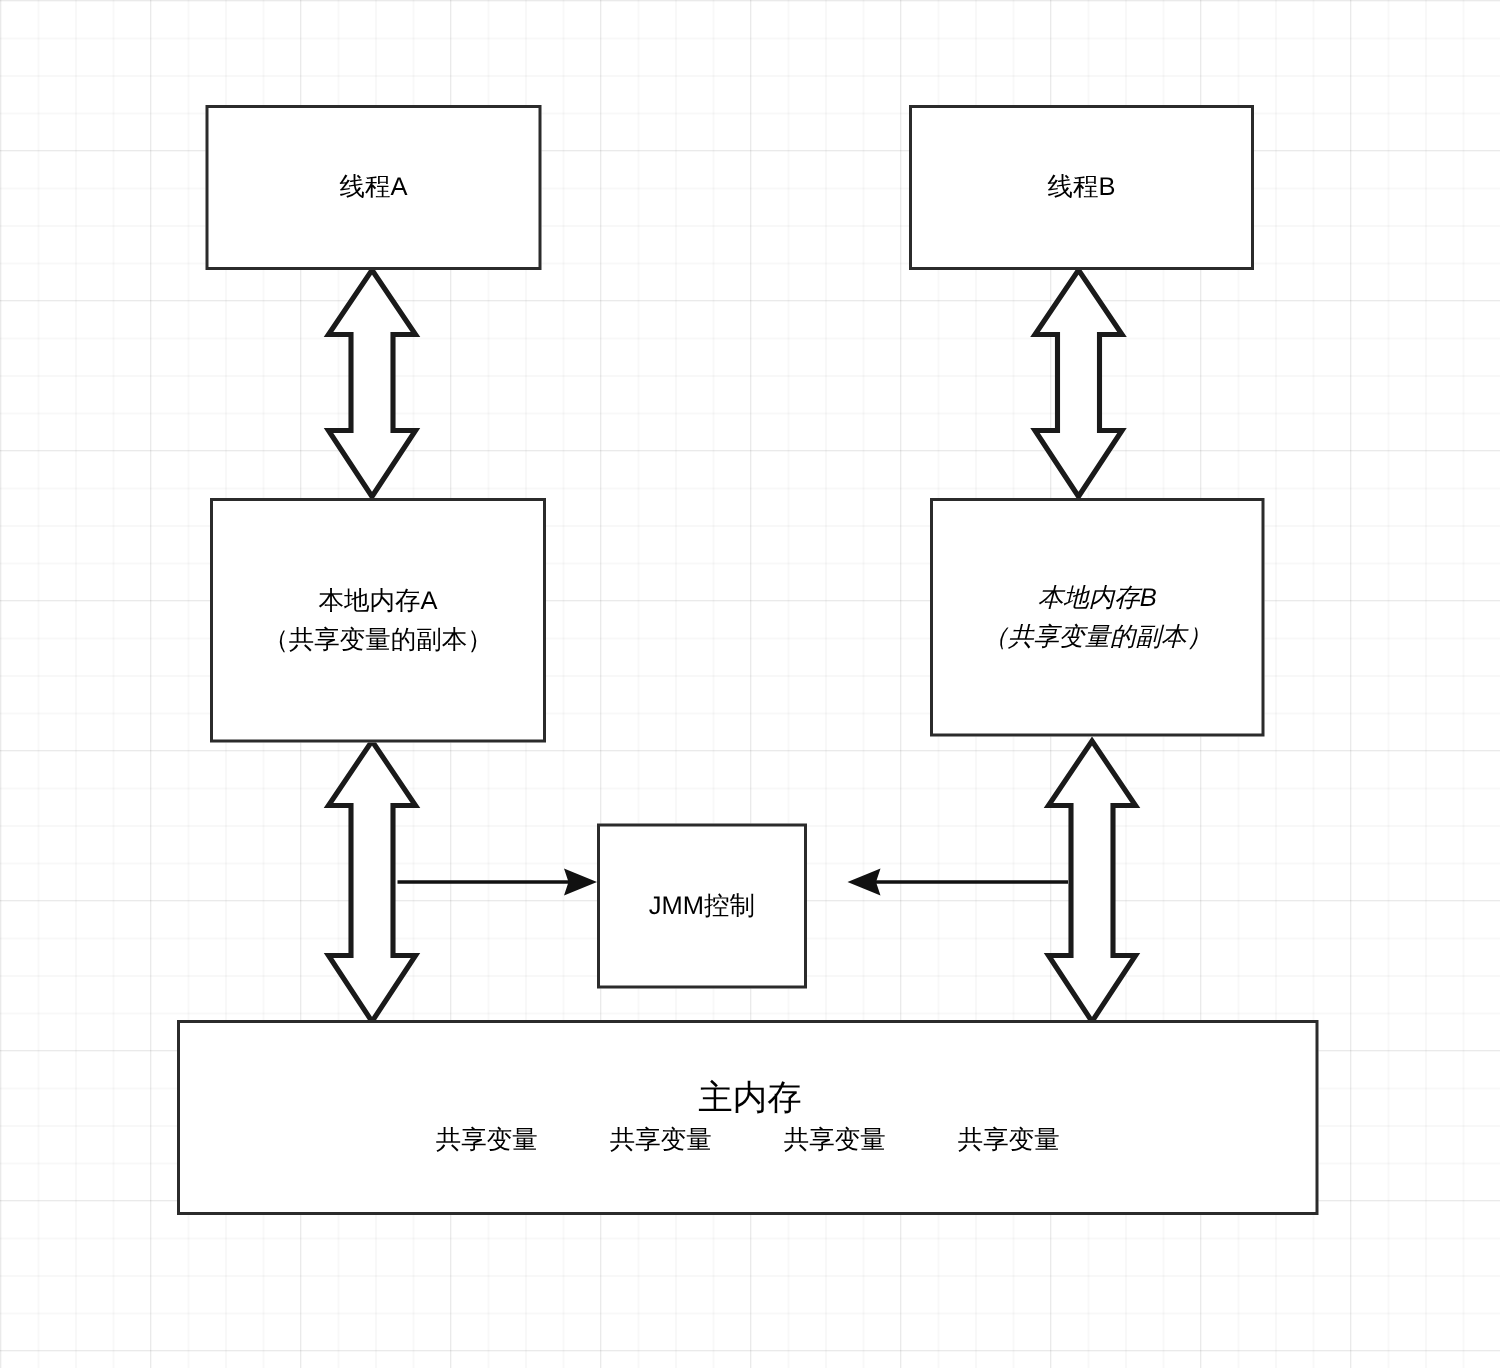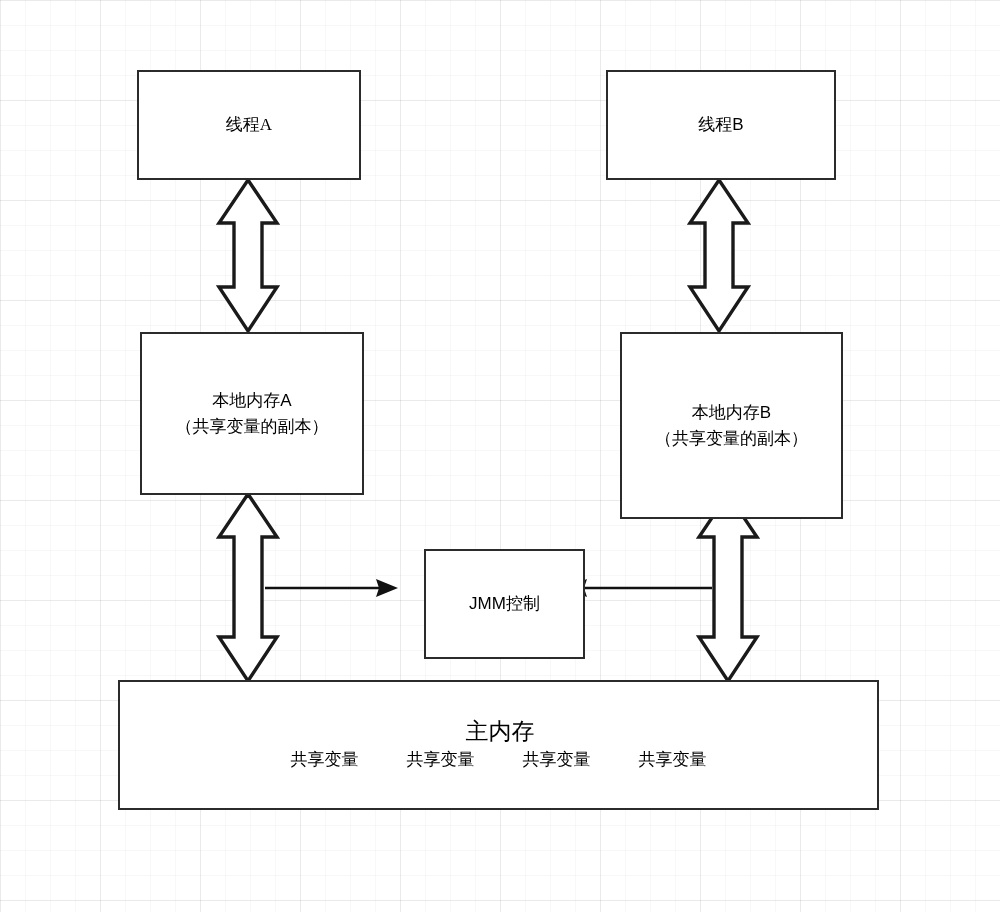--- a/index.html
+++ b/index.html
@@ -98,39 +98,39 @@
       <polygon points="398,588 376,579 379,588 376,597" fill="#111111"></polygon>
     </g>
 
     
     <g>
       <line x1="712" y1="588" x2="577" y2="588" stroke="#111111" stroke-width="2.4"></line>
       <polygon points="565,588 587,579 584,588 587,597" fill="#111111"></polygon>
     </g>
   </svg>
 
-  <div class="node" style="left:137px; top:70px; width:224px; height:110px;font-family:Liberation Serif, serif;">
+  <div class="node" style="left:137px; top:70px; width:224px; height:110px;">
     <span>线程A</span>
   </div>
 
   <div class="node" style="left:606px; top:70px; width:230px; height:110px;">
     <span>线程B</span>
   </div>
 
   <div class="node" style="left:140px; top:332px; width:224px; height:163px;">
     <span>本地内存A</span>
     <span class="line2">（共享变量的副本）</span>
   </div>
 
-  <div class="node" style="left:620px; top:332px; width:223px; height:187px;">
+  <div class="node" style="left:620px; top:332px; width:223px; height:159px;font-style:italic;">
     <span>本地内存B</span>
     <span class="line2">（共享变量的副本）</span>
   </div>
 
-  <div class="node" style="left:398px; top:549px; width:161px; height:110px;margin-left:26px;">
+  <div class="node" style="left:398px; top:549px; width:140px; height:110px;">
     <span>JMM控制</span>
   </div>
 
   <div class="node" style="left:118px; top:680px; width:761px; height:130px;">
   </div>
   <div class="mm-title">主内存</div>
   <div class="mm-vars">
     <span>共享变量</span>
     <span>共享变量</span>
     <span>共享变量</span>

